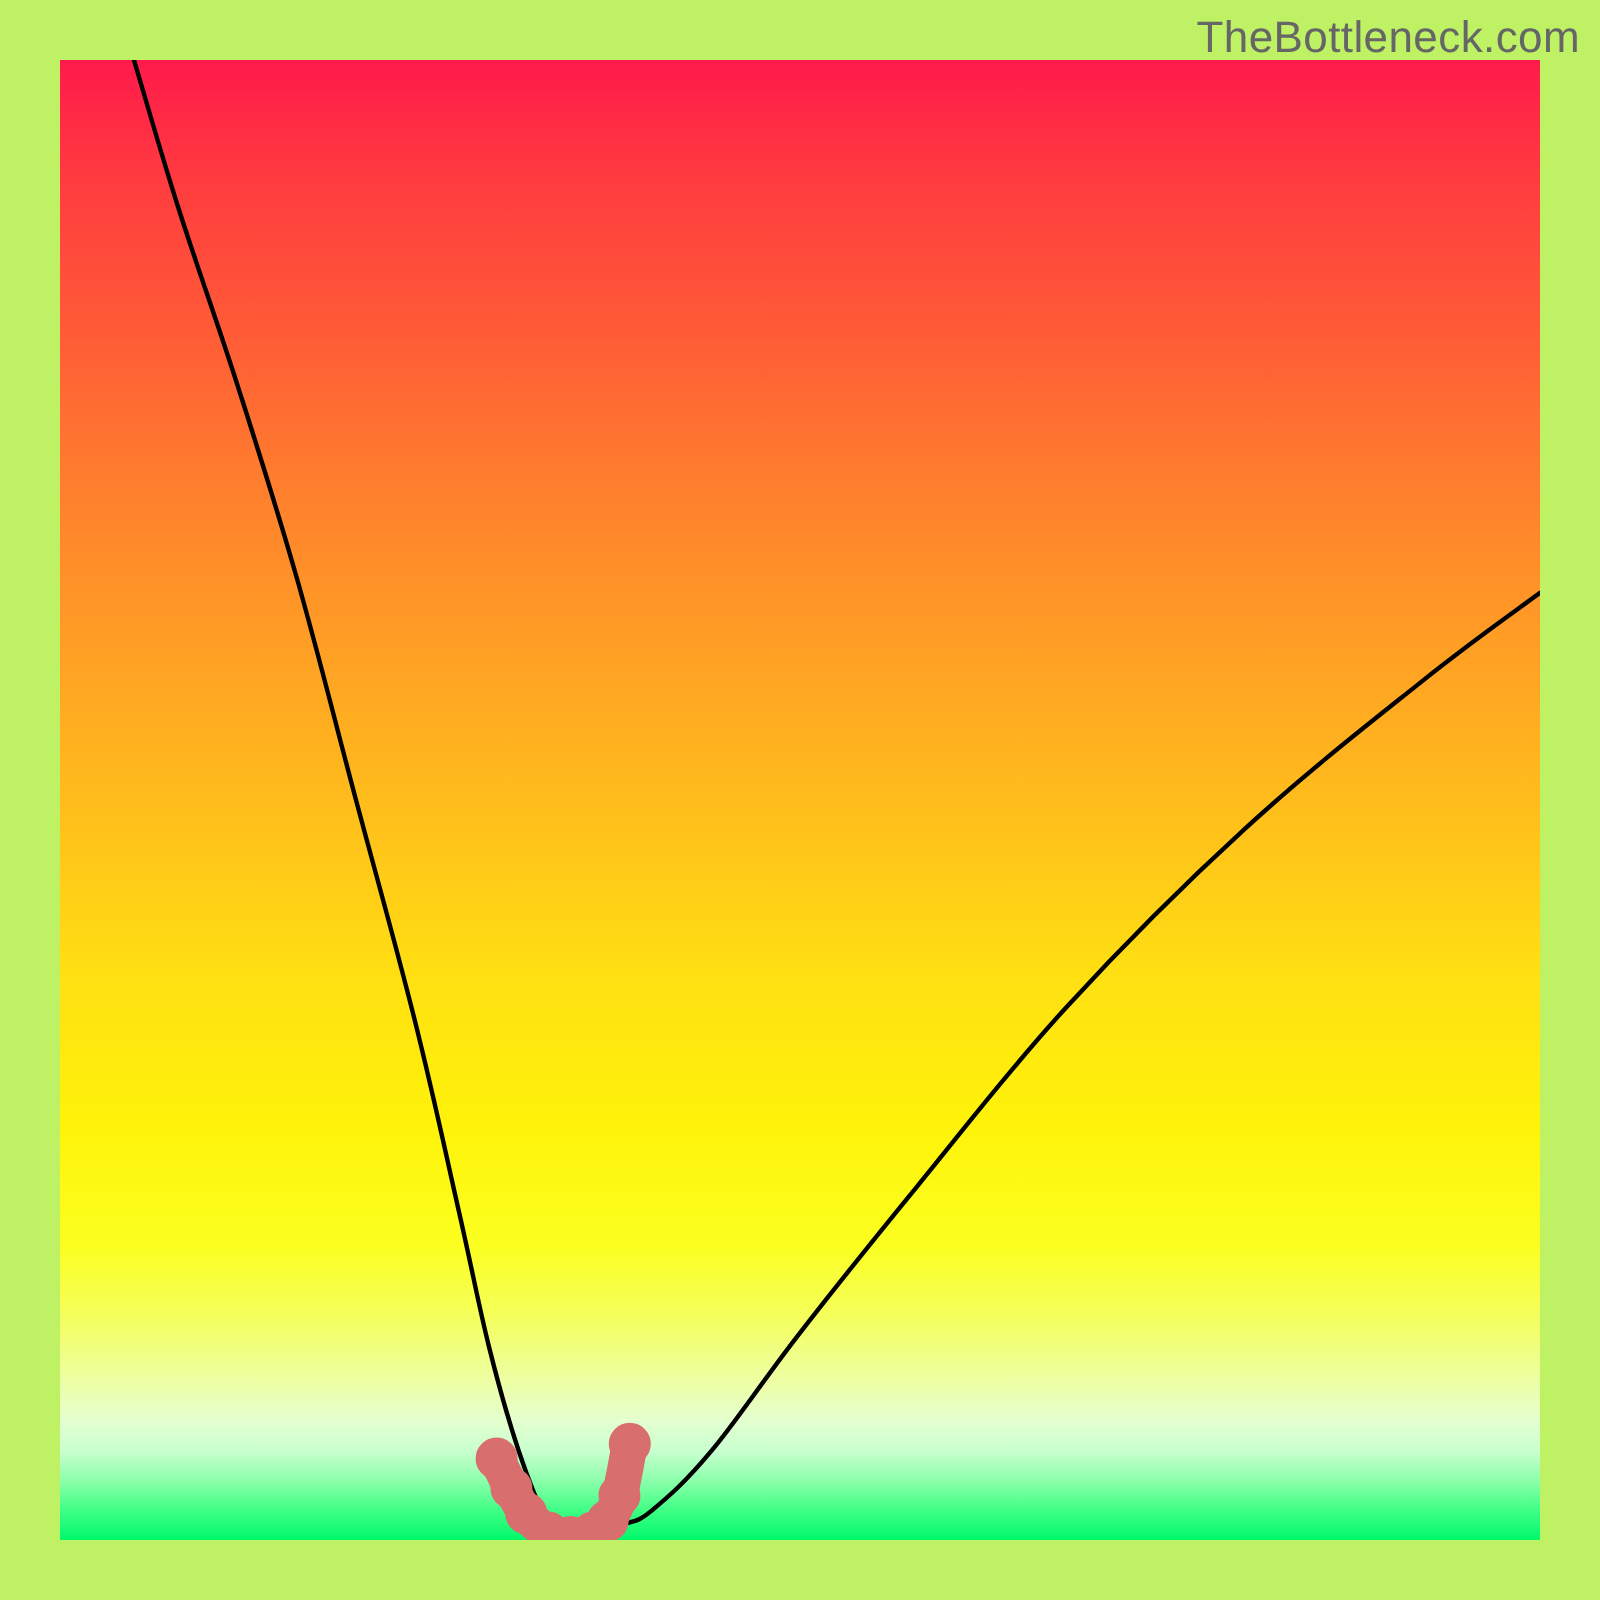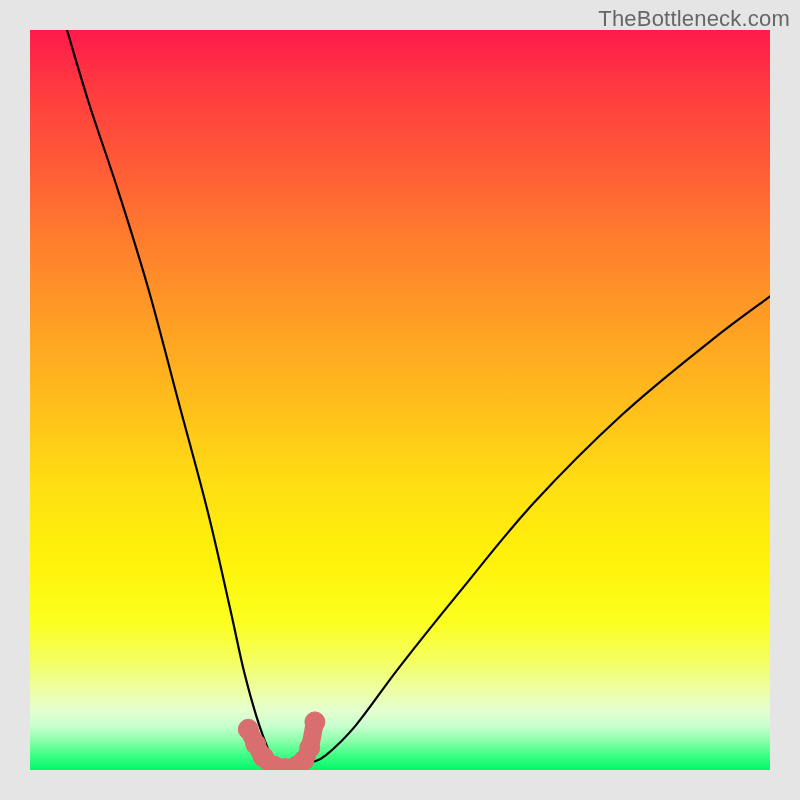--- a/index.html
+++ b/index.html
@@ -7,21 +7,21 @@
     width: 800px;
     height: 800px;
     overflow: hidden;
     background: #000;
     font-family: Arial, Helvetica, sans-serif;
   }
   .frame {
     position: relative;
     width: 800px;
     height: 800px;
-    background: #e5e5e5;
+    background: #bef264;
   }
   .watermark {
     position: absolute;
     top: 6px;
     right: 10px;
     color: #666;
     font-size: 22px;
     font-weight: 400;
     letter-spacing: 0.2px;
     z-index: 10;

